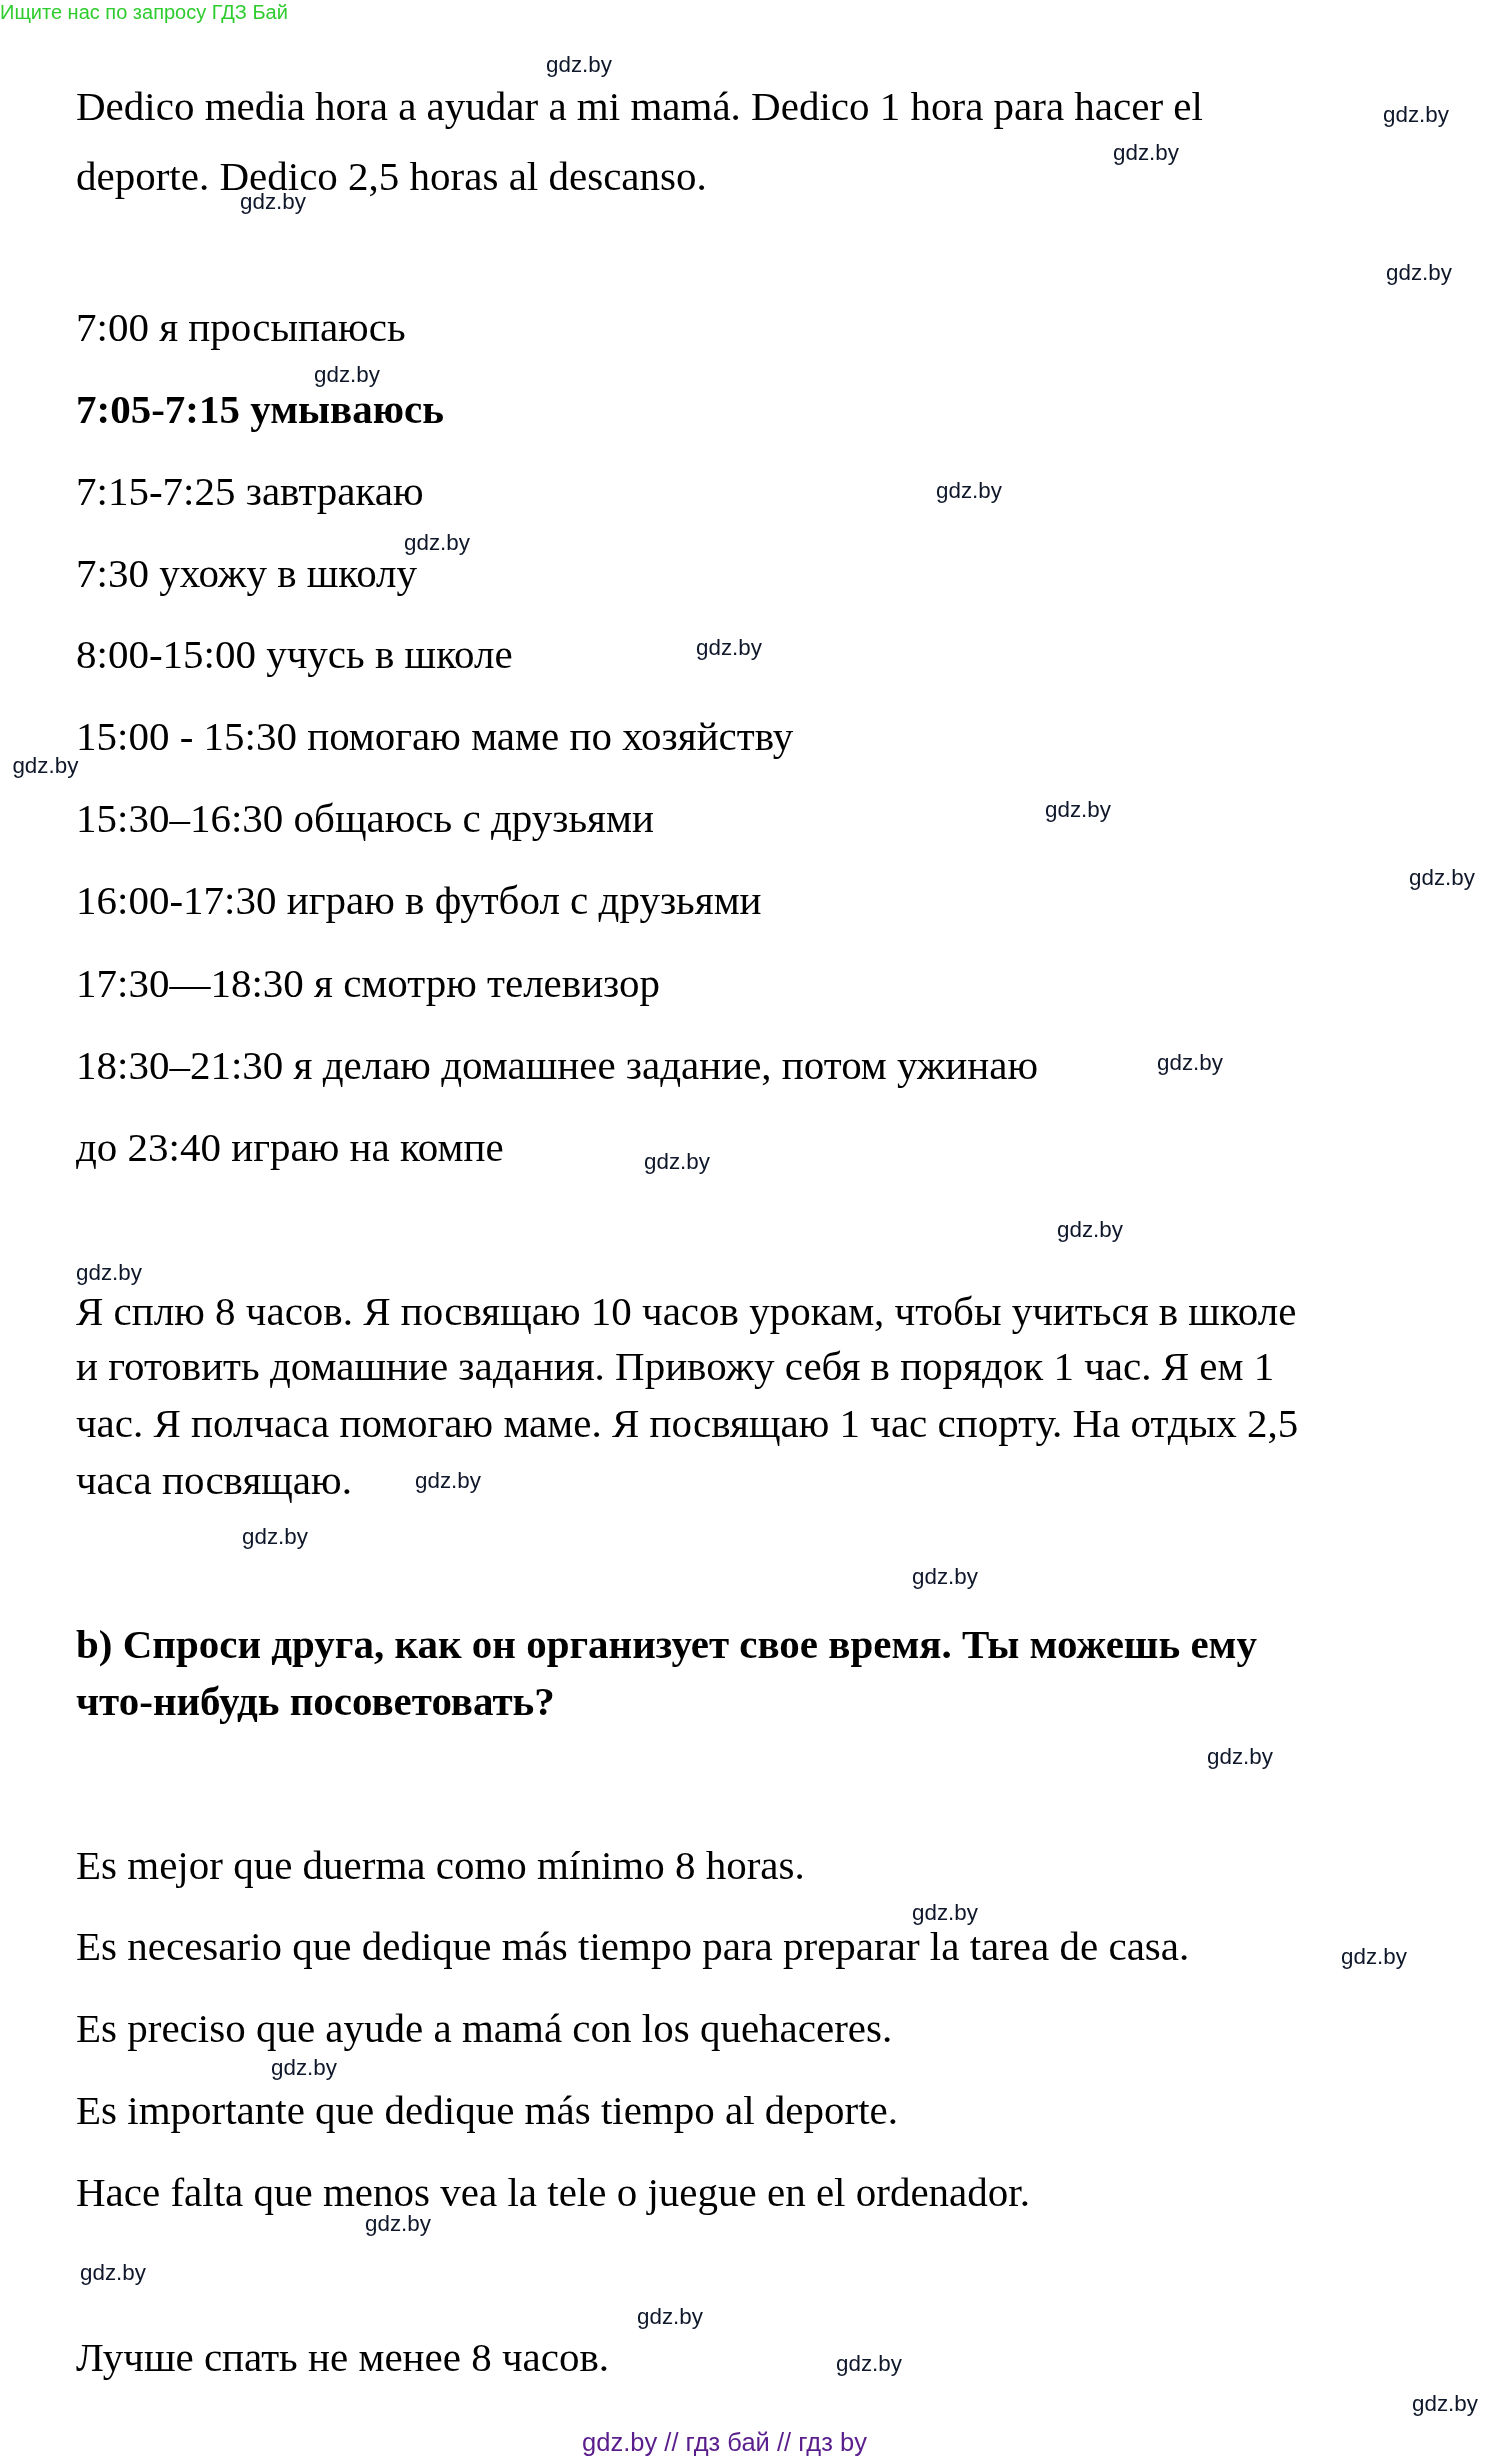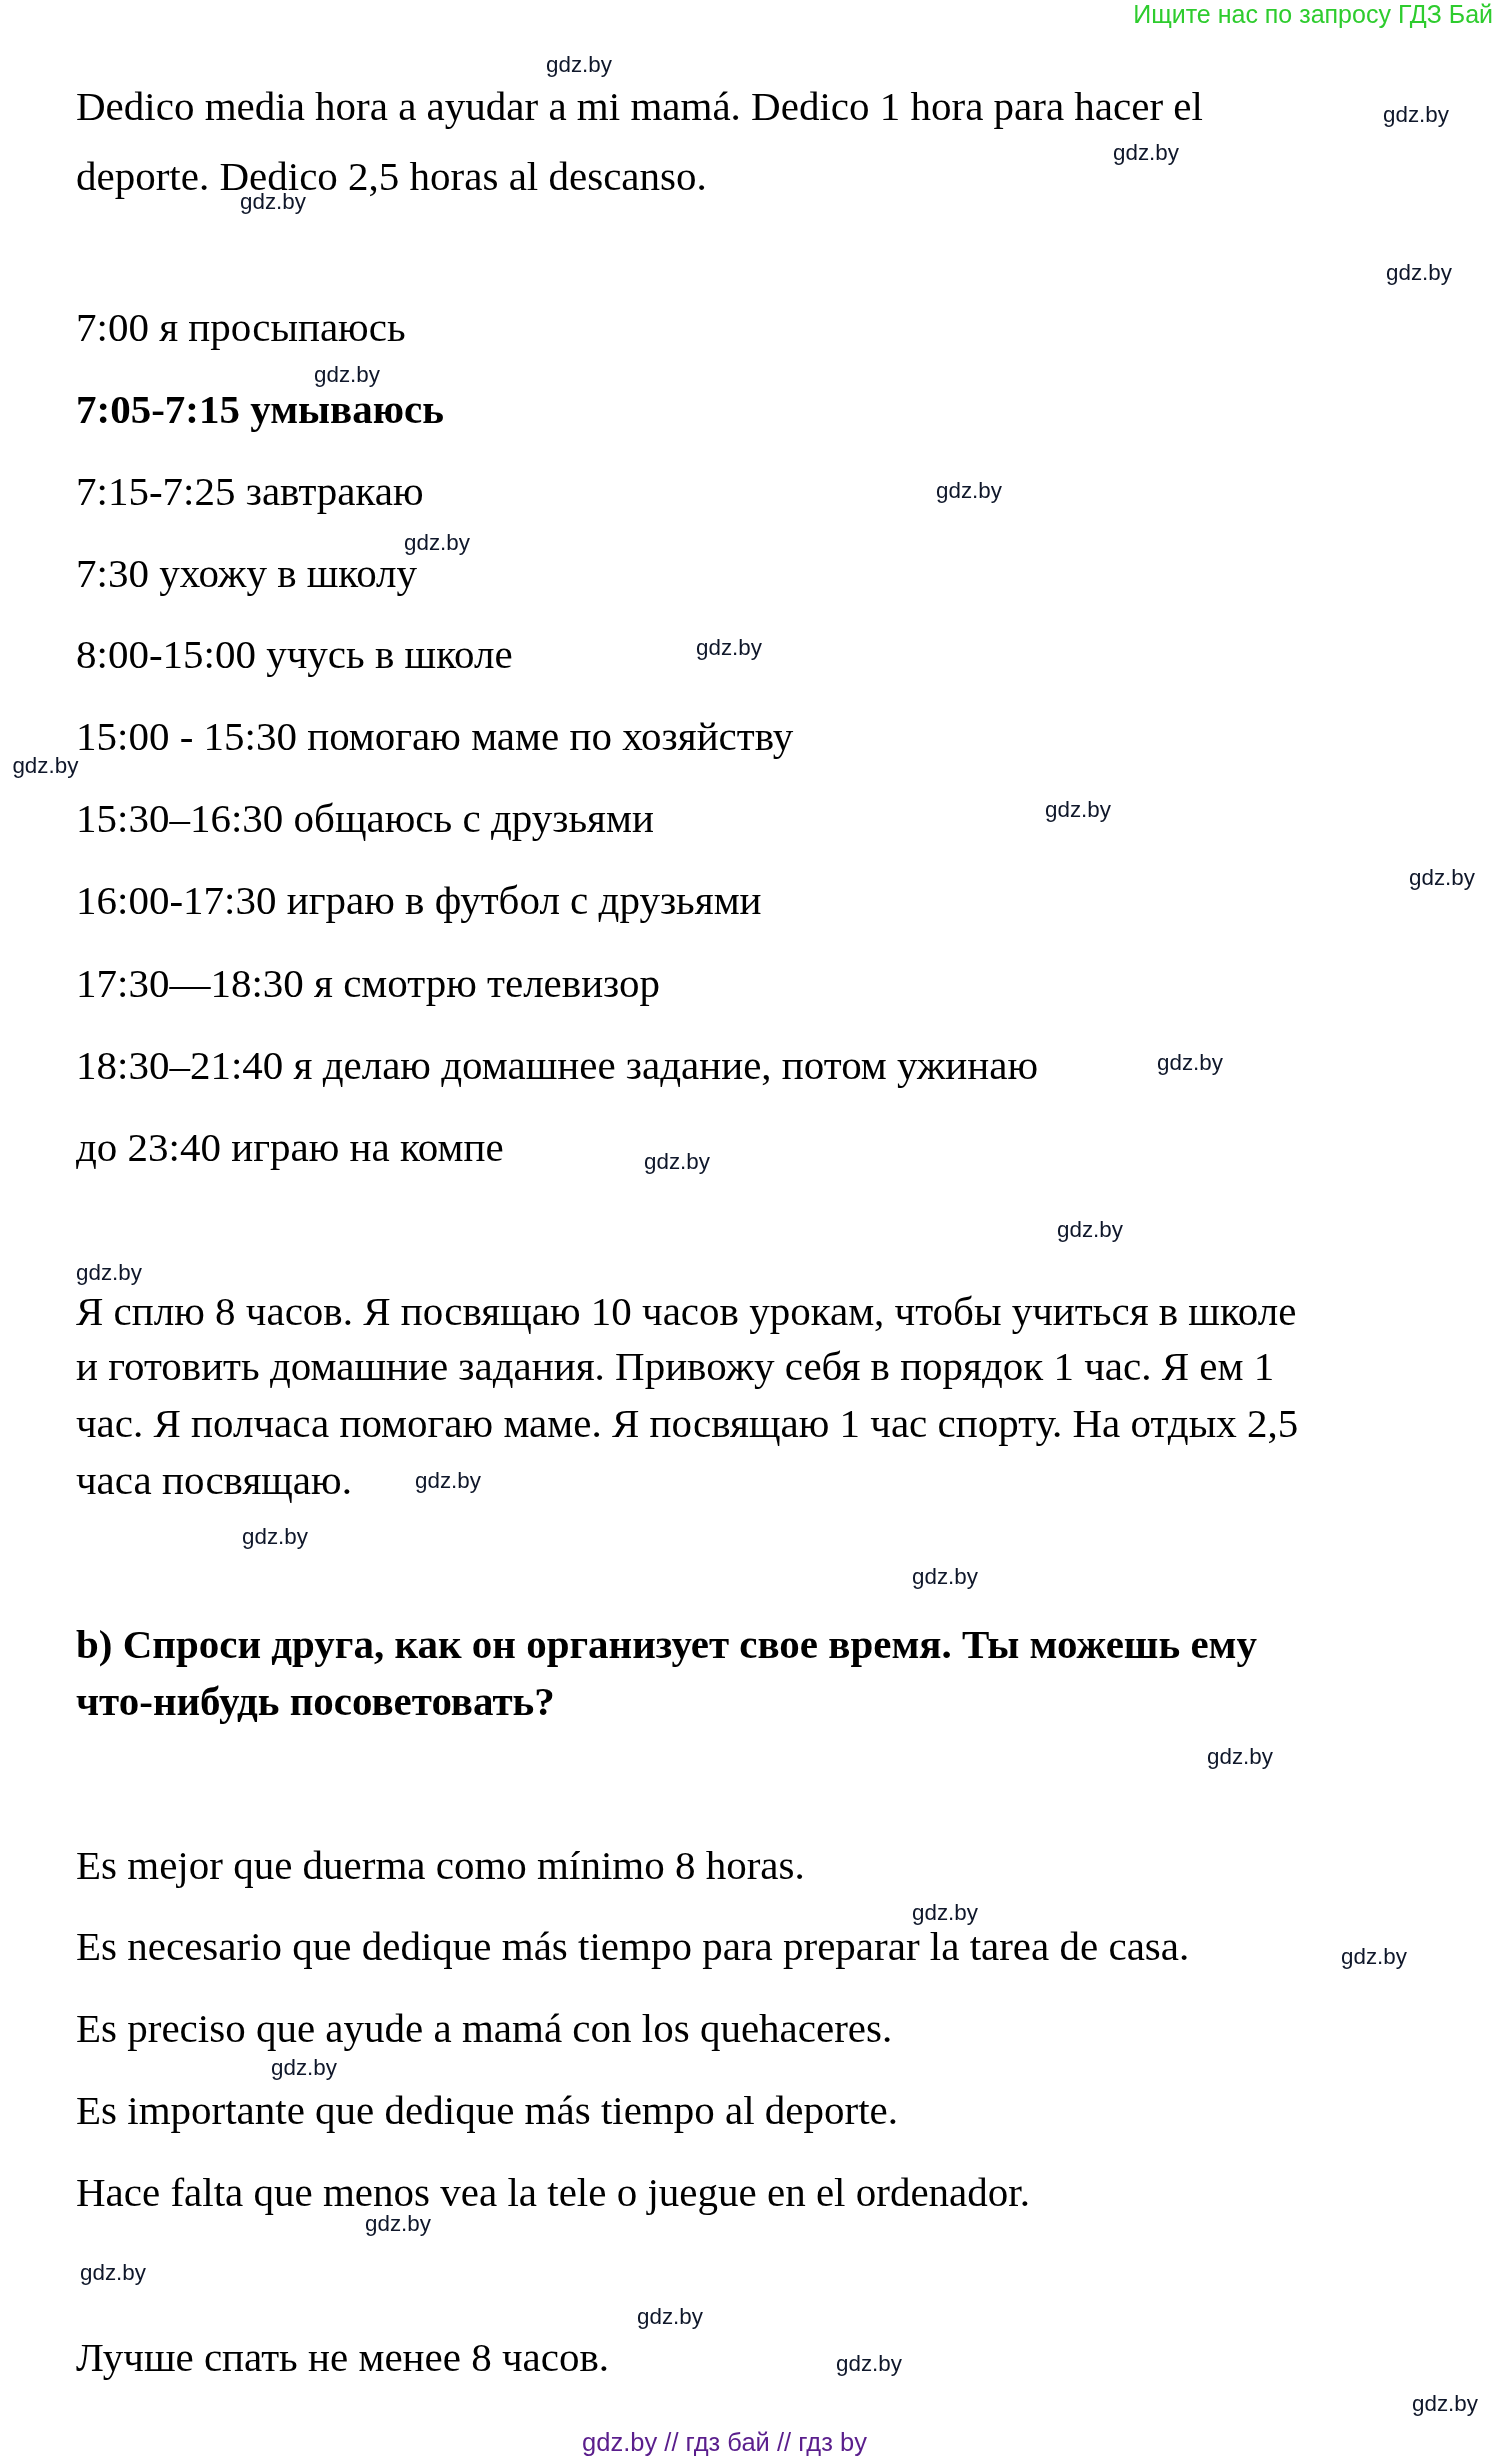--- a/index.html
+++ b/index.html
@@ -1,41 +1,41 @@
 <!DOCTYPE html>
 <html style="font-size:12.4px"><head>
 <meta charset="utf-8">
 <style>
   html, body { margin:0; padding:0; background:#ffffff; }
   body { width:1493px; height:2462px; position:relative; overflow:hidden; }
   .abs { position:absolute; white-space:nowrap; }
   .main { font-family:"Liberation Serif", serif; font-size:41px; color:#000; line-height:1; left:76px; transform:translateY(-50%); }
   .bold { font-weight:bold; }
   .wm { font-family:"Liberation Sans", sans-serif; font-size:22.4px; color:#0f172a; line-height:1; transform:translateY(-50%); }
-  .header { font-family:"Liberation Sans", sans-serif; font-size:25px; line-height:1; top:1.5px; left:0; width:1493px; text-align:right; }
+  .header { font-family:"Liberation Sans", sans-serif; font-size:20px; line-height:1; top:1.5px; left:0; width:1493px; text-align:left; }
   .footer { font-family:"Liberation Sans", sans-serif; font-size:25.5px; line-height:1; top:2443px; left:0; width:1449px; text-align:center; transform:translateY(-50%); }
 </style>
 </head>
 <body>
 
 <div class="abs header" style="color:#2ecc2e;">Ищите нас по запросу ГДЗ Бай</div>
 
 <div class="abs main" style="top:106px;">Dedico media hora a ayudar a mi mamá. Dedico 1 hora para hacer el</div>
 <div class="abs main" style="top:160px;margin-top:16px;">deporte. Dedico 2,5 horas al descanso.</div>
 
 <div class="abs main" style="top:327px;">7:00 я просыпаюсь</div>
 <div class="abs main" style="top:409px;font-weight:bold;">7:05-7:15 умываюсь</div>
 <div class="abs main" style="top:491px;">7:15-7:25 завтракаю</div>
 <div class="abs main" style="top:573px;">7:30 ухожу в школу</div>
 <div class="abs main" style="top:654px;">8:00-15:00 учусь в школе</div>
 <div class="abs main" style="top:736px;">15:00 - 15:30 помогаю маме по хозяйству</div>
 <div class="abs main" style="top:818px;">15:30–16:30 общаюсь с друзьями</div>
 <div class="abs main" style="top:900px;">16:00-17:30 играю в футбол с друзьями</div>
 <div class="abs main" style="top:983px;">17:30—18:30 я смотрю телевизор</div>
-<div class="abs main" style="top:1065px;">18:30–21:40 я делаю домашнее задание, потом ужинаю</div>
+<div class="abs main" style="top:1065px;">18:30–21:30 я делаю домашнее задание, потом ужинаю</div>
 <div class="abs main" style="top:1147px;"> до 23:40 играю на компе</div>
 
 <div class="abs main" style="top:1311px;">Я сплю 8 часов. Я посвящаю 10 часов урокам, чтобы учиться в школе</div>
 <div class="abs main" style="top:1366px;">и готовить домашние задания. Привожу себя в порядок 1 час. Я ем 1</div>
 <div class="abs main" style="top:1423px;">час. Я полчаса помогаю маме. Я посвящаю 1 час спорту. На отдых 2,5</div>
 <div class="abs main" style="top:1480px;">часа посвящаю.</div>
 
 <div class="abs main bold" style="top:1644px;">b) Спроси друга, как он организует свое время. Ты можешь ему</div>
 <div class="abs main bold" style="top:1701px;">что-нибудь посоветовать?</div>
 

